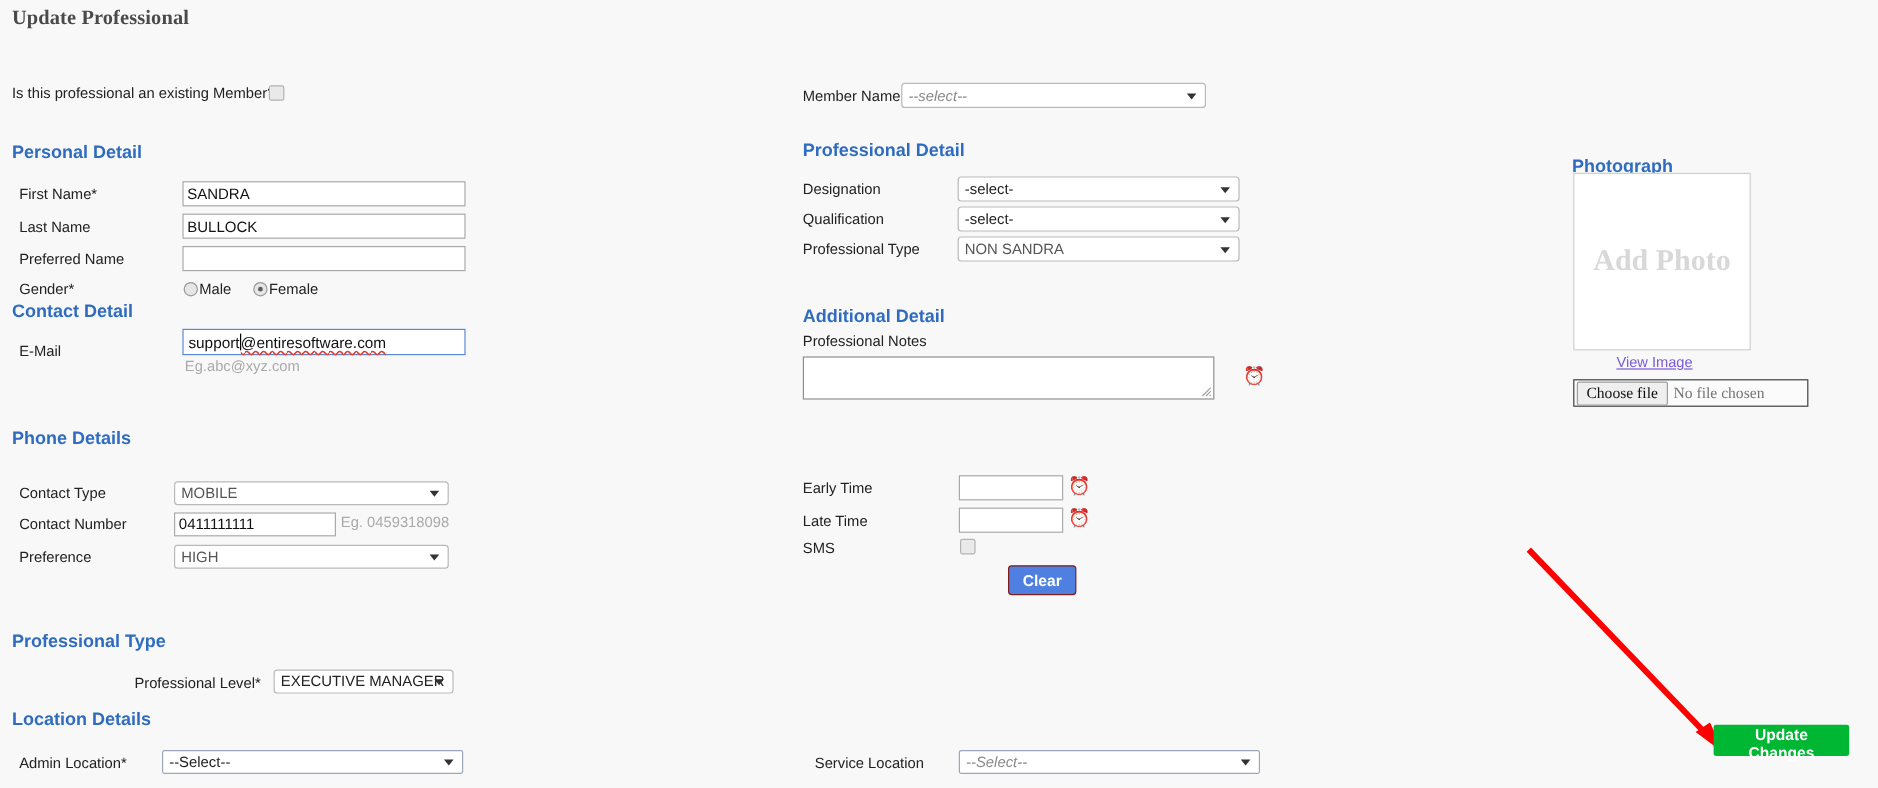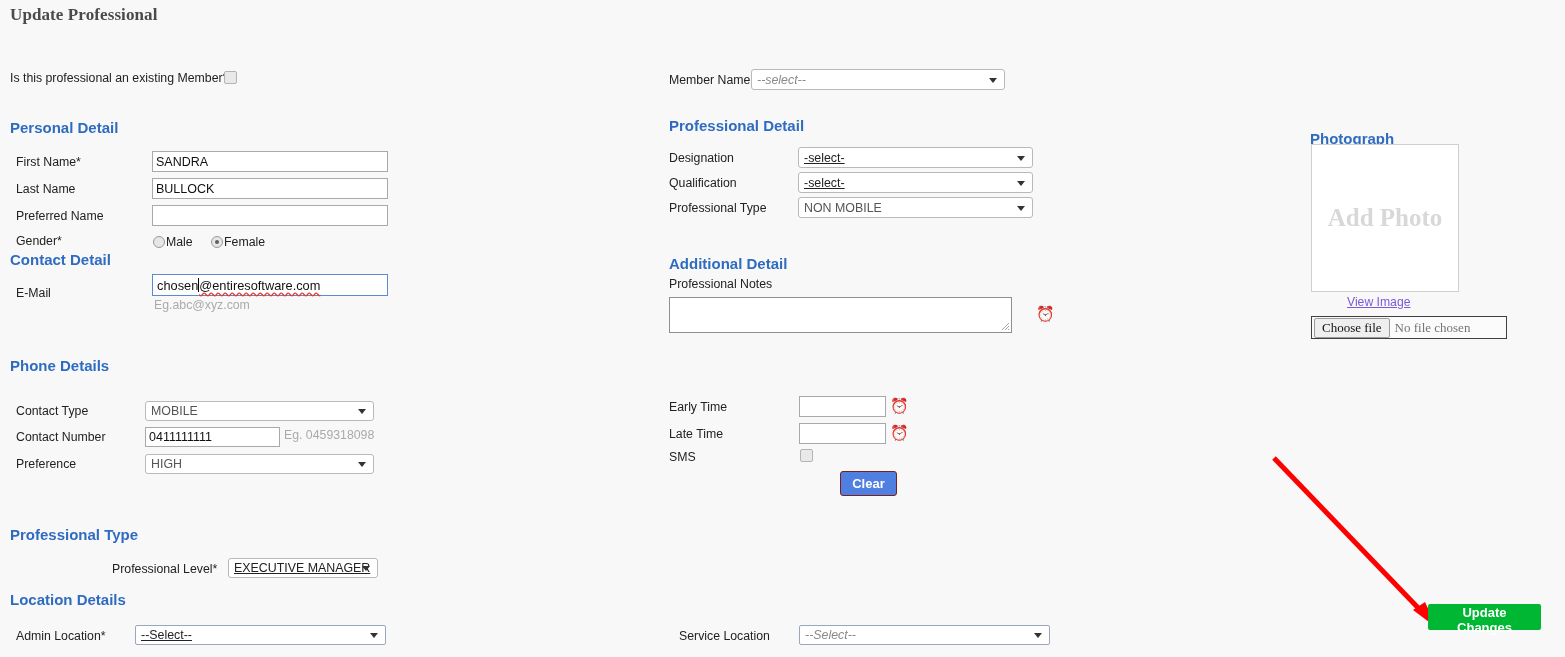--- a/index.html
+++ b/index.html
@@ -82,21 +82,21 @@
     background: #fff;
     border: 1px solid #b9b9b9;
     border-radius: 3px;
     display: flex;
     align-items: center;
     font-size: 12.4px;
     color: #555;
     padding-left: 5px;
   }
   .selbox.square { border-radius: 2px; border-color: #9aa7bb; }
-  .selbox.dark { color: #222; text-decoration: underline; }
+  .selbox.dark { color: #222; }
   .selbox .ph { font-style: italic; color: #8a8a8a; }
   .selbox .arrow {
     position: absolute;
     right: 7px; top: 50%;
     margin-top: -2px;
     width: 0; height: 0;
     border-left: 4.5px solid transparent;
     border-right: 4.5px solid transparent;
     border-top: 5px solid #333;
   }
@@ -234,21 +234,21 @@
   <div class="abs" style="left:153px; top:232px;">
     <span class="radio"></span><span class="lbl" style="margin-left:1px;">Male</span>
     <span class="radio on" style="margin-left:14px;"></span><span class="lbl" style="margin-left:1px;">Female</span>
   </div>
 
   <div class="abs section-head" style="left:10px; top:251px;">Contact Detail</div>
 
   <div class="abs lbl" style="left:16px; top:286px;">E-Mail</div>
   <div class="abs emailwrap" style="left:152px; top:274px; width:236px; height:22px; border:1px solid #5b89d6; background:#fff;">
     <div class="email-inner">
-      <span>chosen</span>
+      <span>support</span>
         <span class="caret"></span>
         <span class="squiggle">@entiresoftware.com</span>
     </div>
   </div>
   <div class="abs hint" style="left:154px; top:298px;">Eg.abc@xyz.com</div>
 
   <div class="abs section-head" style="left:10px; top:357px;">Phone Details</div>
 
   <div class="abs lbl" style="left:16px; top:404px;">Contact Type</div>
   <div class="abs selbox" style="left:145px; top:401px; width:229px; height:20px;">
@@ -297,21 +297,21 @@
   </div>
 
   <div class="abs lbl" style="left:669px; top:176px;">Qualification</div>
   <div class="abs selbox dark" style="left:798px; top:172px; width:235px; height:21px;">
     <span>-select-</span>
     <span class="arrow"></span>
   </div>
 
   <div class="abs lbl" style="left:669px; top:201px;">Professional Type</div>
   <div class="abs selbox" style="left:798px; top:197px; width:235px; height:21px;">
-    <span>NON MOBILE</span>
+    <span>NON SANDRA</span>
     <span class="arrow"></span>
   </div>
 
   <div class="abs section-head" style="left:669px; top:255px;">Additional Detail</div>
   <div class="abs lbl" style="left:669px; top:277px;">Professional Notes</div>
 
   <div class="abs" style="left:669px; top:297px; width:343px; height:36px;">
     <textarea class="notes" style="width: 343px; height: 36px;"></textarea>
     <svg class="resize-grip" viewBox="0 0 10 10">
       <path d="M9 2 L2 9 M9 5 L5 9 M9 8 L8 9" stroke="#9a9a9a" stroke-width="0.9" fill="none"></path>

